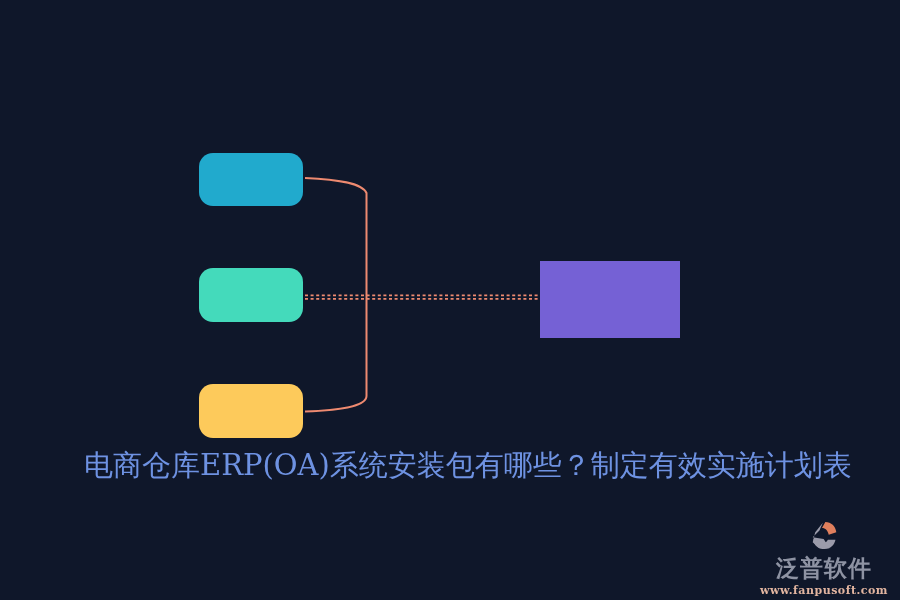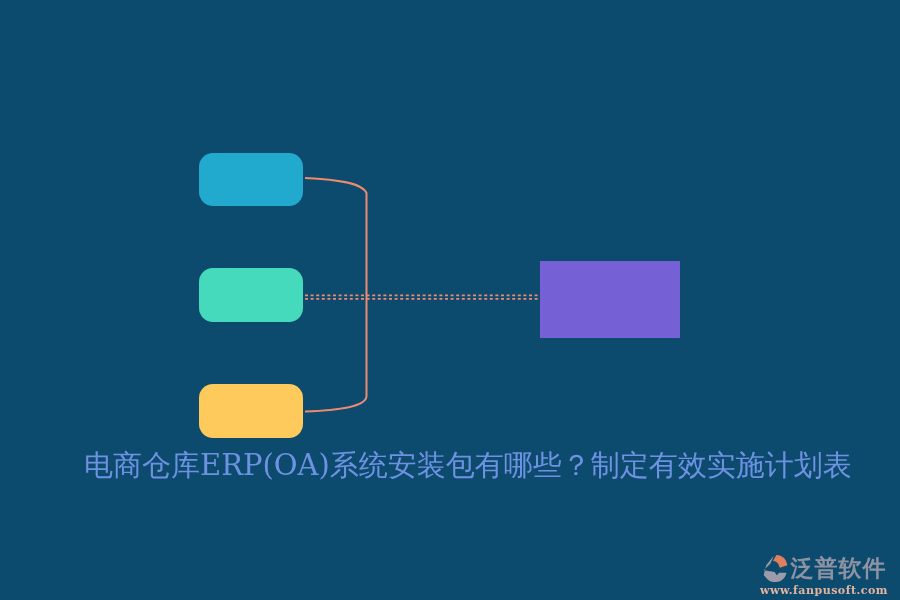--- a/index.html
+++ b/index.html
@@ -8,21 +8,21 @@
     width: 900px;
     height: 600px;
     background: #ffffff;
     overflow: hidden;
     font-family: "Liberation Sans", sans-serif;
   }
   .canvas {
     position: relative;
     width: 900px;
     height: 600px;
-    background: #0c4a6e;
+    background: #0f172a;
   }
   
   .connector-svg {
     position: absolute;
     left: 0; top: 0;
     width: 900px; height: 600px;
     pointer-events: none;
   }
   .connector-stroke {
     stroke: var(--connector, #ee8a70);
@@ -71,20 +71,21 @@
     right: 6px;
     bottom: 3px;
     width: 140px;
     text-align: center;
   }
   .watermark-top {
     display: flex;
     align-items: center;
     justify-content: center;
     gap: 2px;
+    flex-direction: column;
   }
   .logo-icon {
     width: 27px;
     height: 31px;
     flex: 0 0 auto;
   }
   .logo-gray-part   { fill: var(--logo-gray, #9b9baa); }
   .logo-orange-part { fill: var(--logo-orange, #df7f5d); }
   .watermark-brand {
     font-family: "DejaVu Sans", "Liberation Sans", sans-serif;

